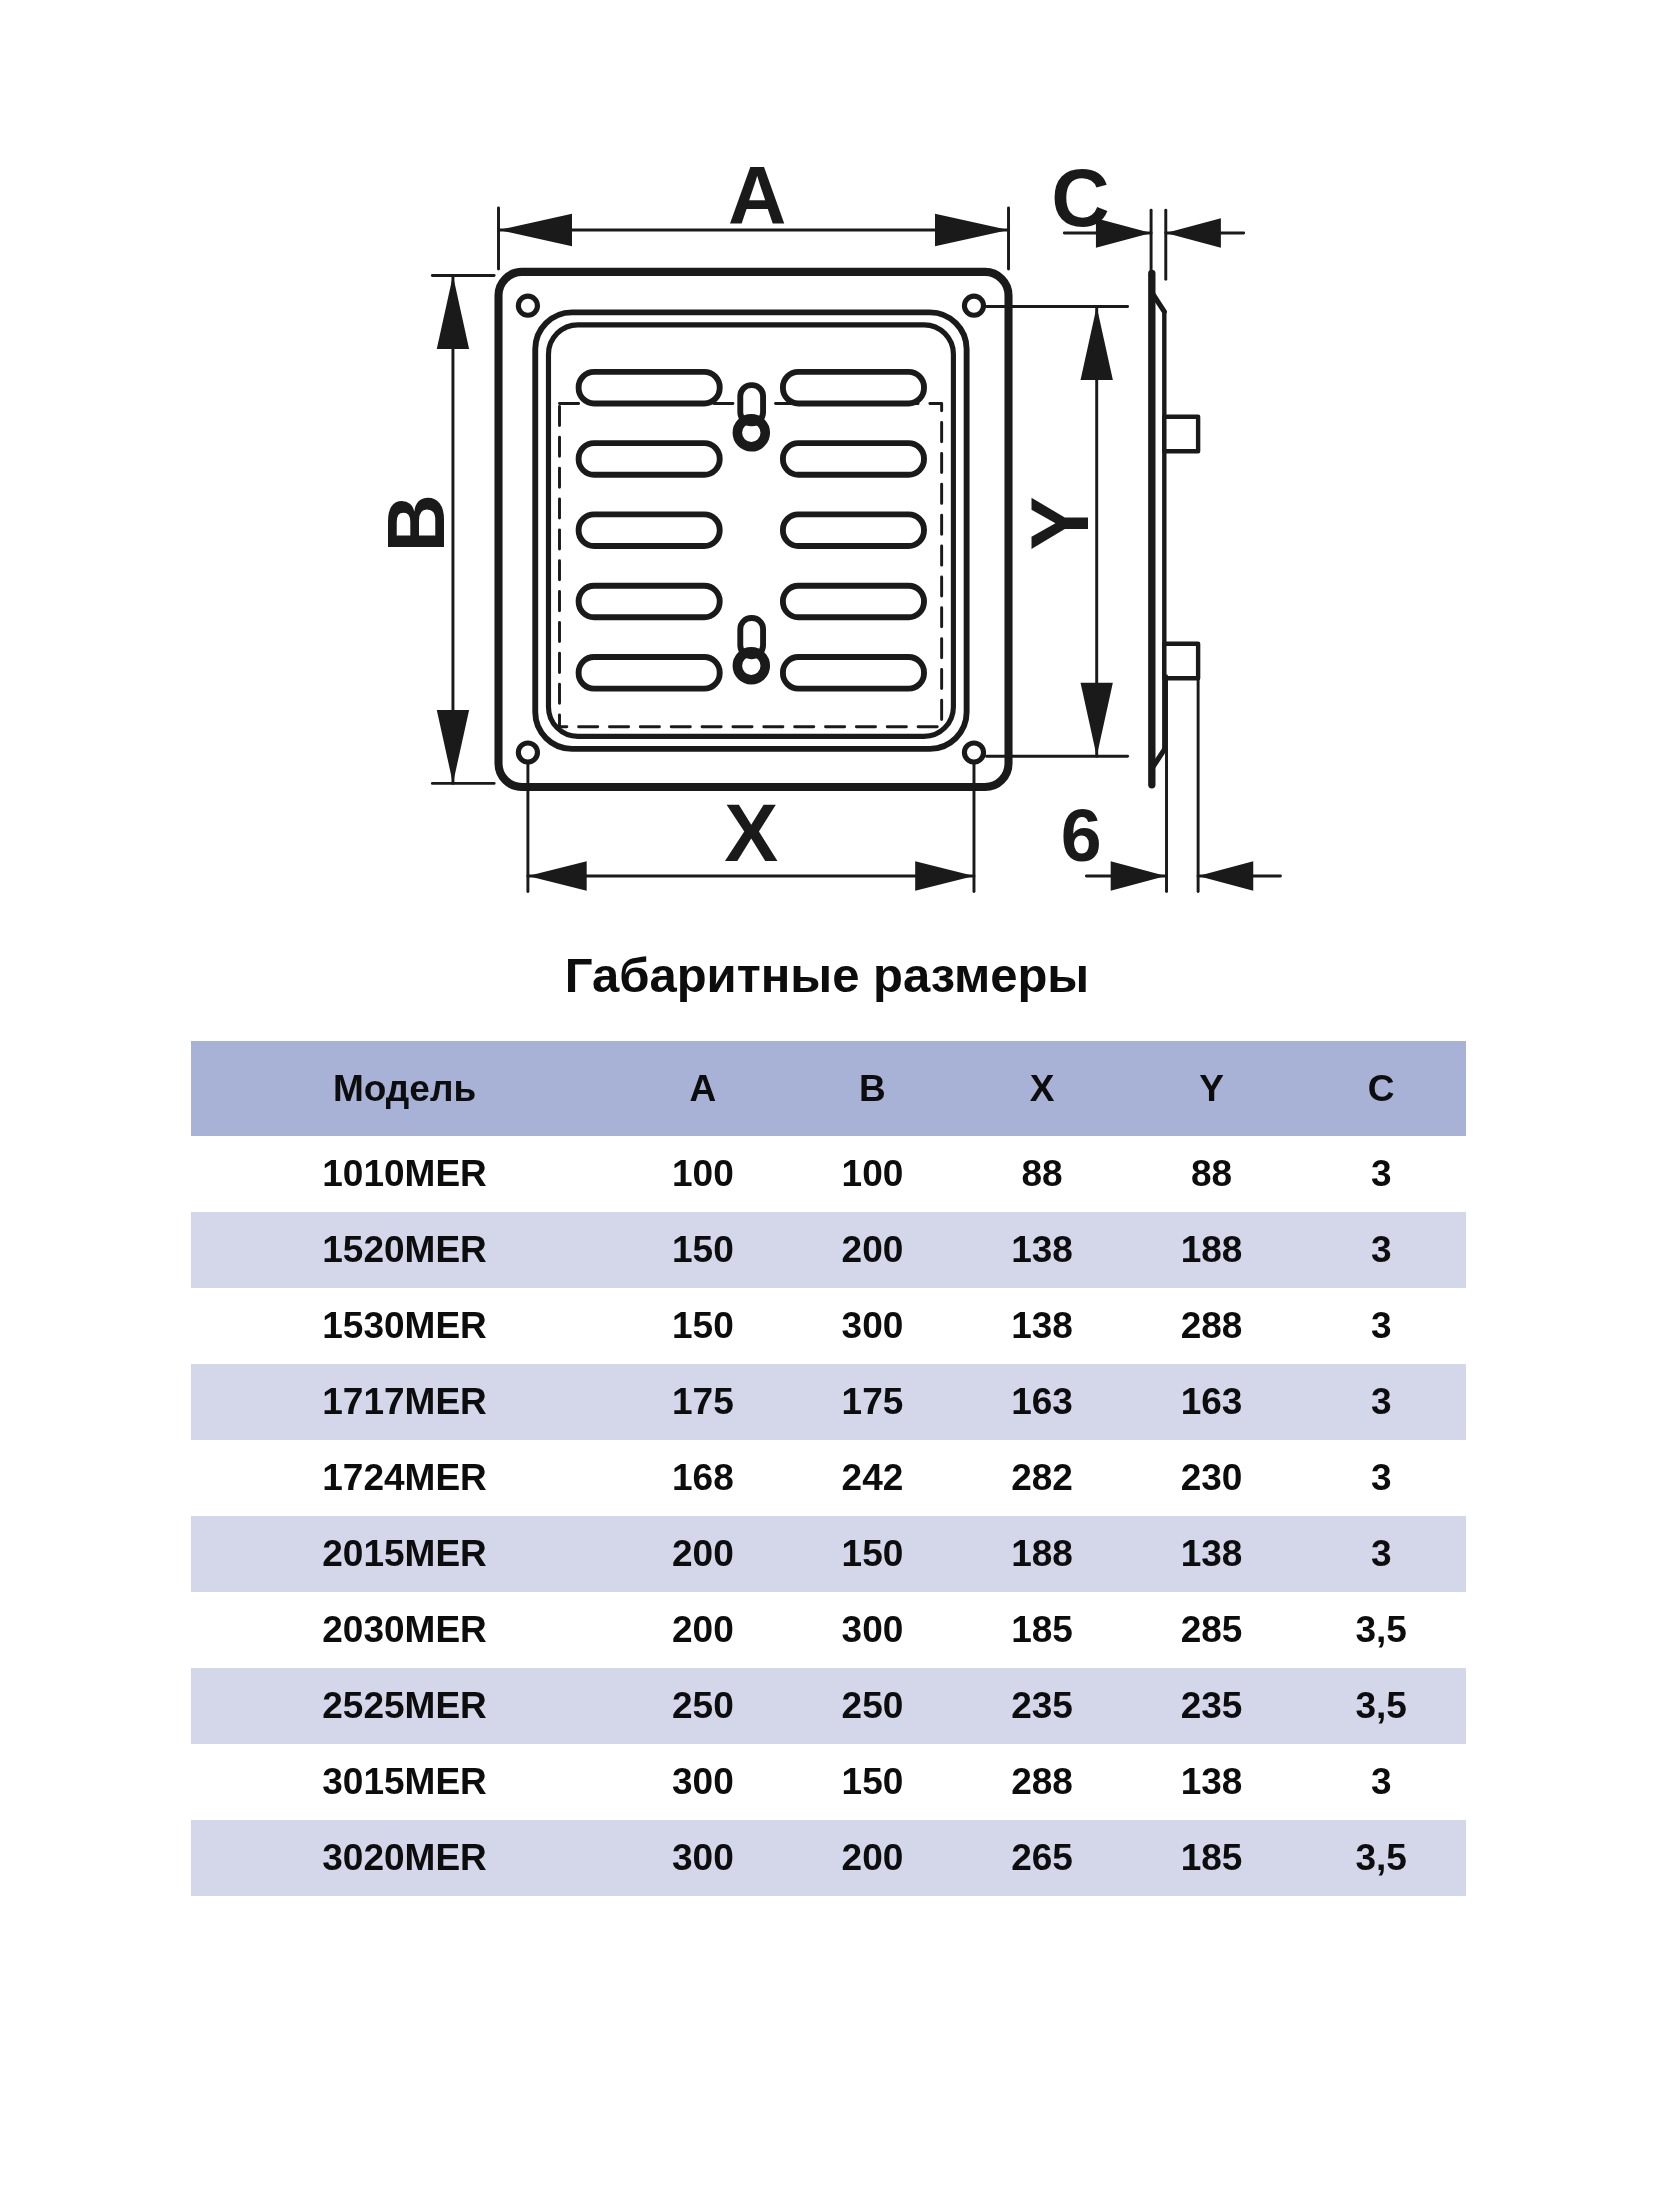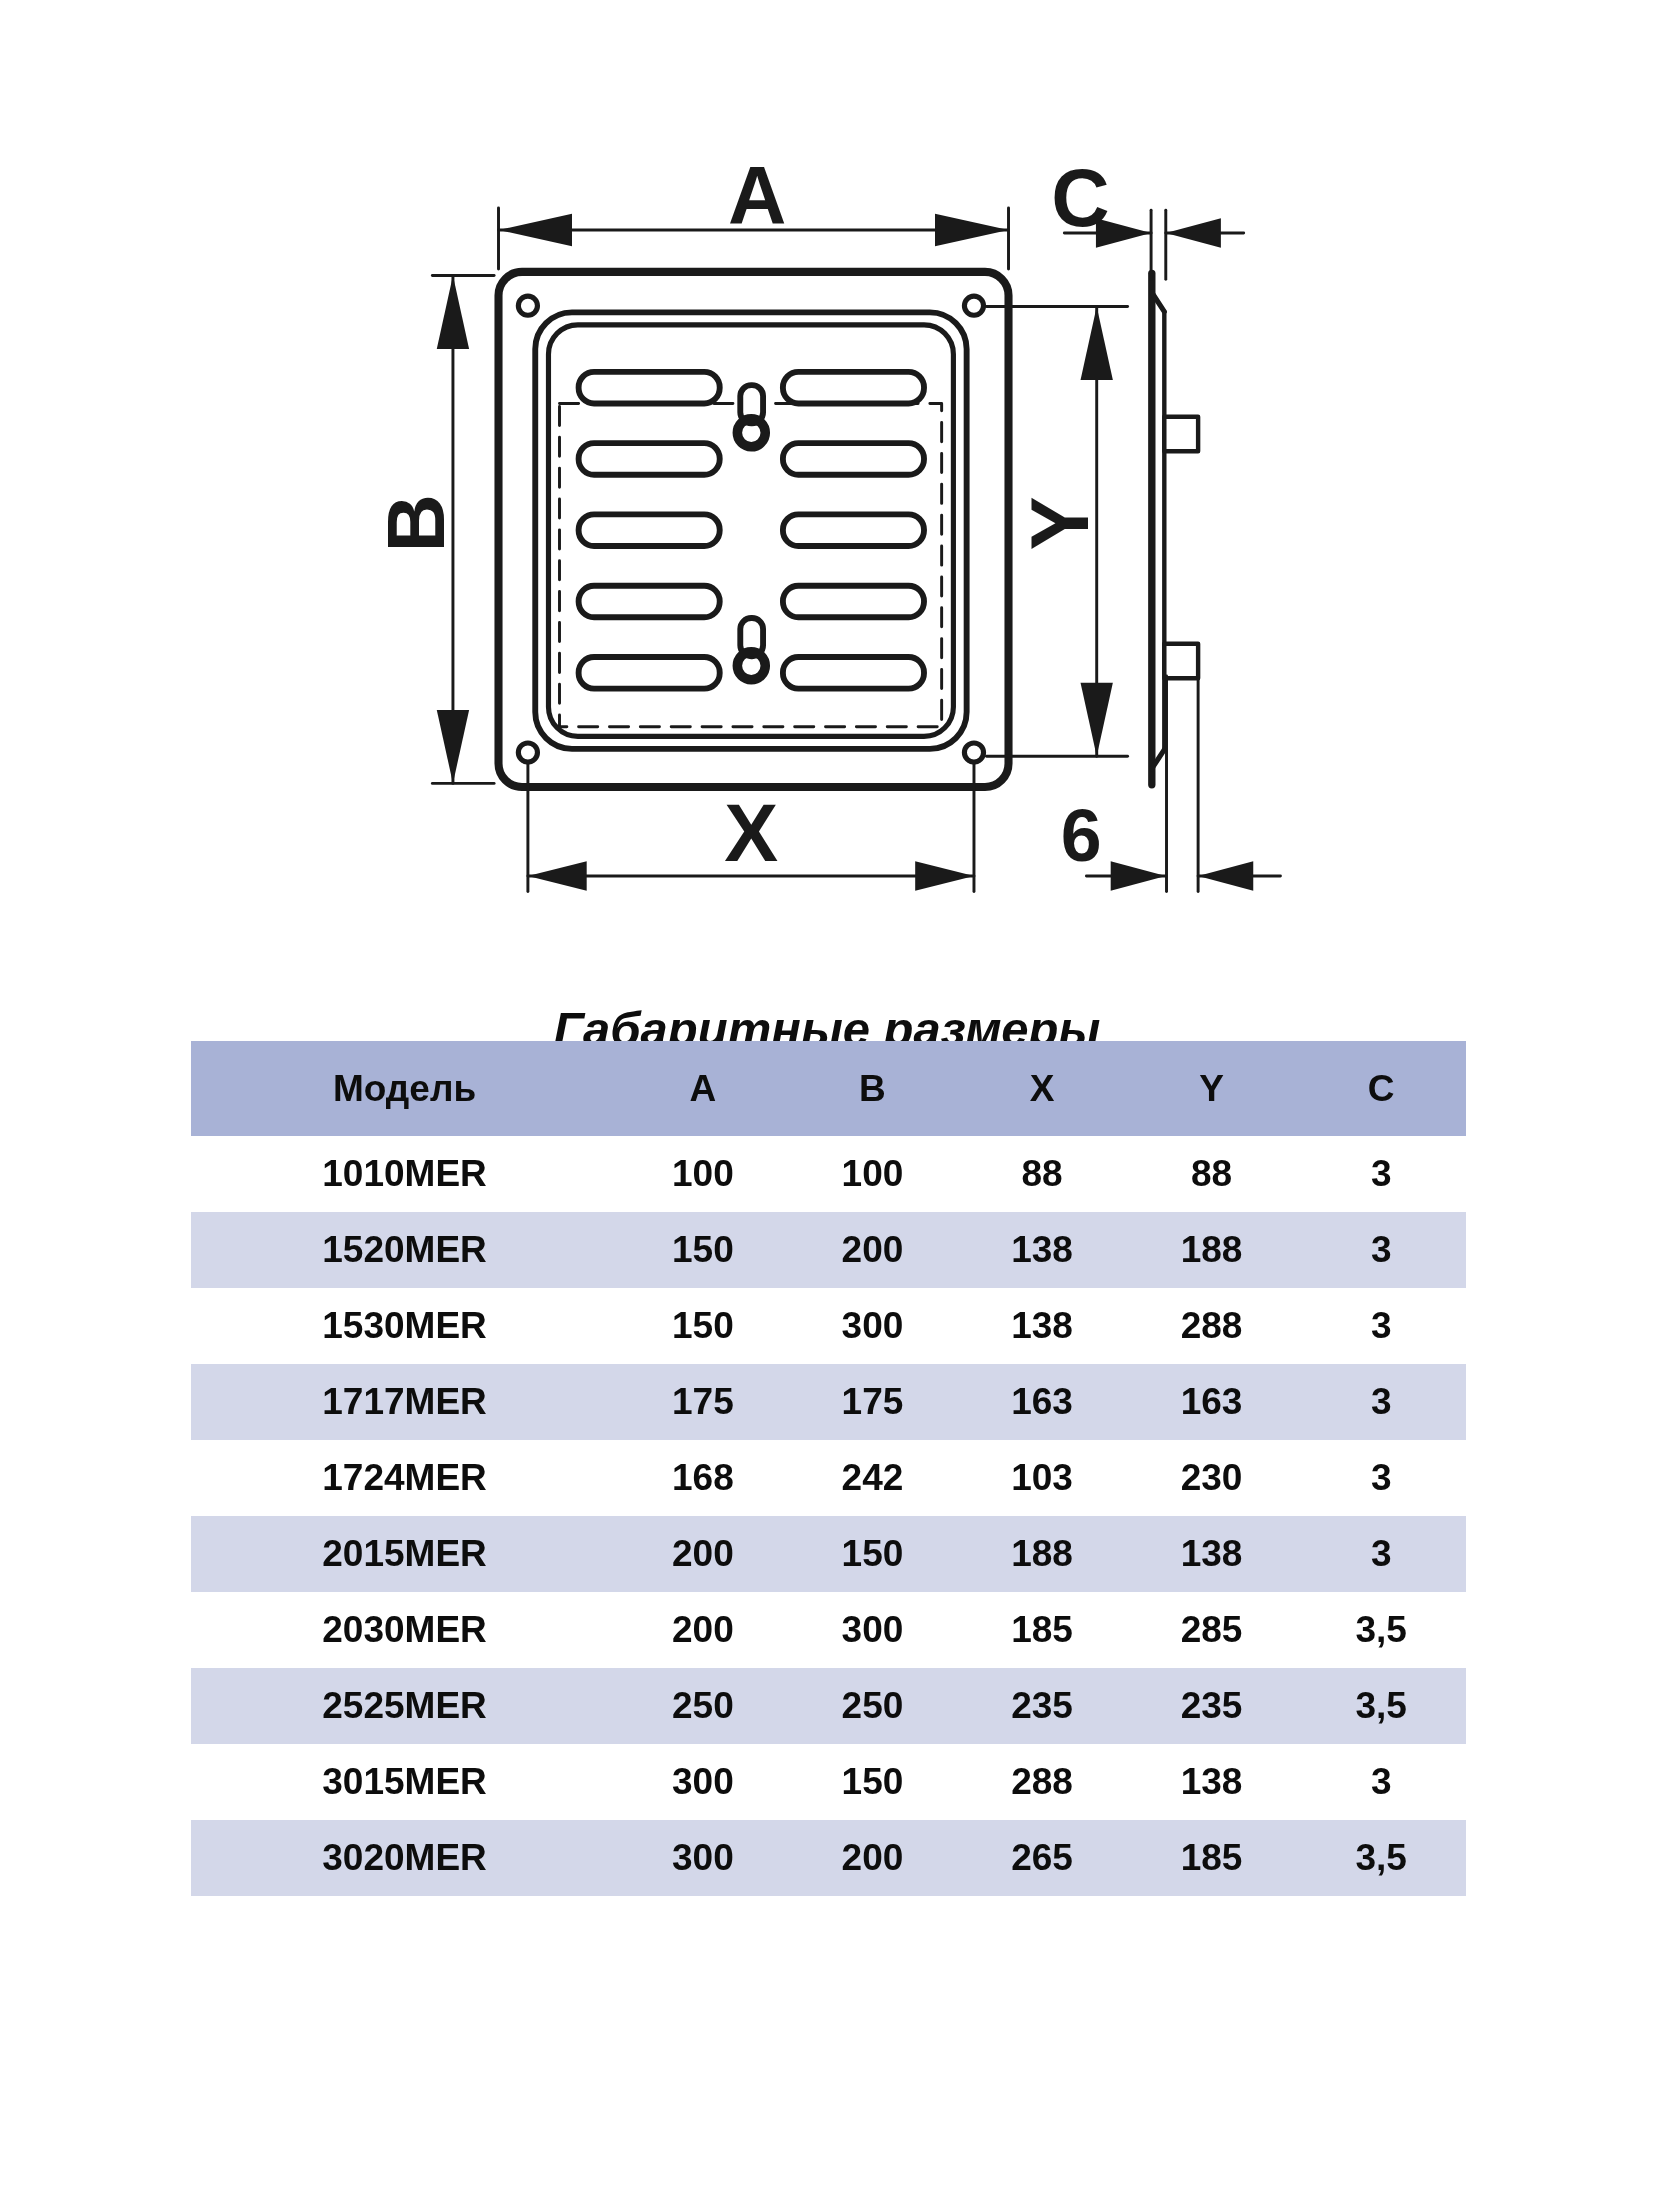--- a/index.html
+++ b/index.html
@@ -21,28 +21,27 @@
   }
   .drawing text{
     font-family:"Liberation Sans", sans-serif;
     font-weight:bold;
     fill:currentColor;
   }
   .dim-label{ font-size:110px; }
   .dim-label-small{ font-size:100px; }
   .page-title{
     position:absolute;
-    left:0; top:1005px;
+    left:0; top:951px;
     width:1654px;
     text-align:center;
     font-size:49px;
     font-weight:bold;
     line-height:1;
     color:#0d0d0d;
-    font-style:italic;
   }
   table.dims{
     position:absolute;
     left:191px; top:1041px;
     width:1275px;
     border-collapse:collapse;
     table-layout:fixed;
     font-size:37px;
     font-weight:bold;
     color:var(--table-text,#0d0d0d);
@@ -223,21 +222,21 @@
         <td>175</td>
         <td>175</td>
         <td>163</td>
         <td>163</td>
         <td>3</td>
       </tr>
       <tr>
         <td>1724MER</td>
         <td>168</td>
         <td>242</td>
-        <td>103</td>
+        <td>282</td>
         <td>230</td>
         <td>3</td>
       </tr>
       <tr>
         <td>2015MER</td>
         <td>200</td>
         <td>150</td>
         <td>188</td>
         <td>138</td>
         <td>3</td>

